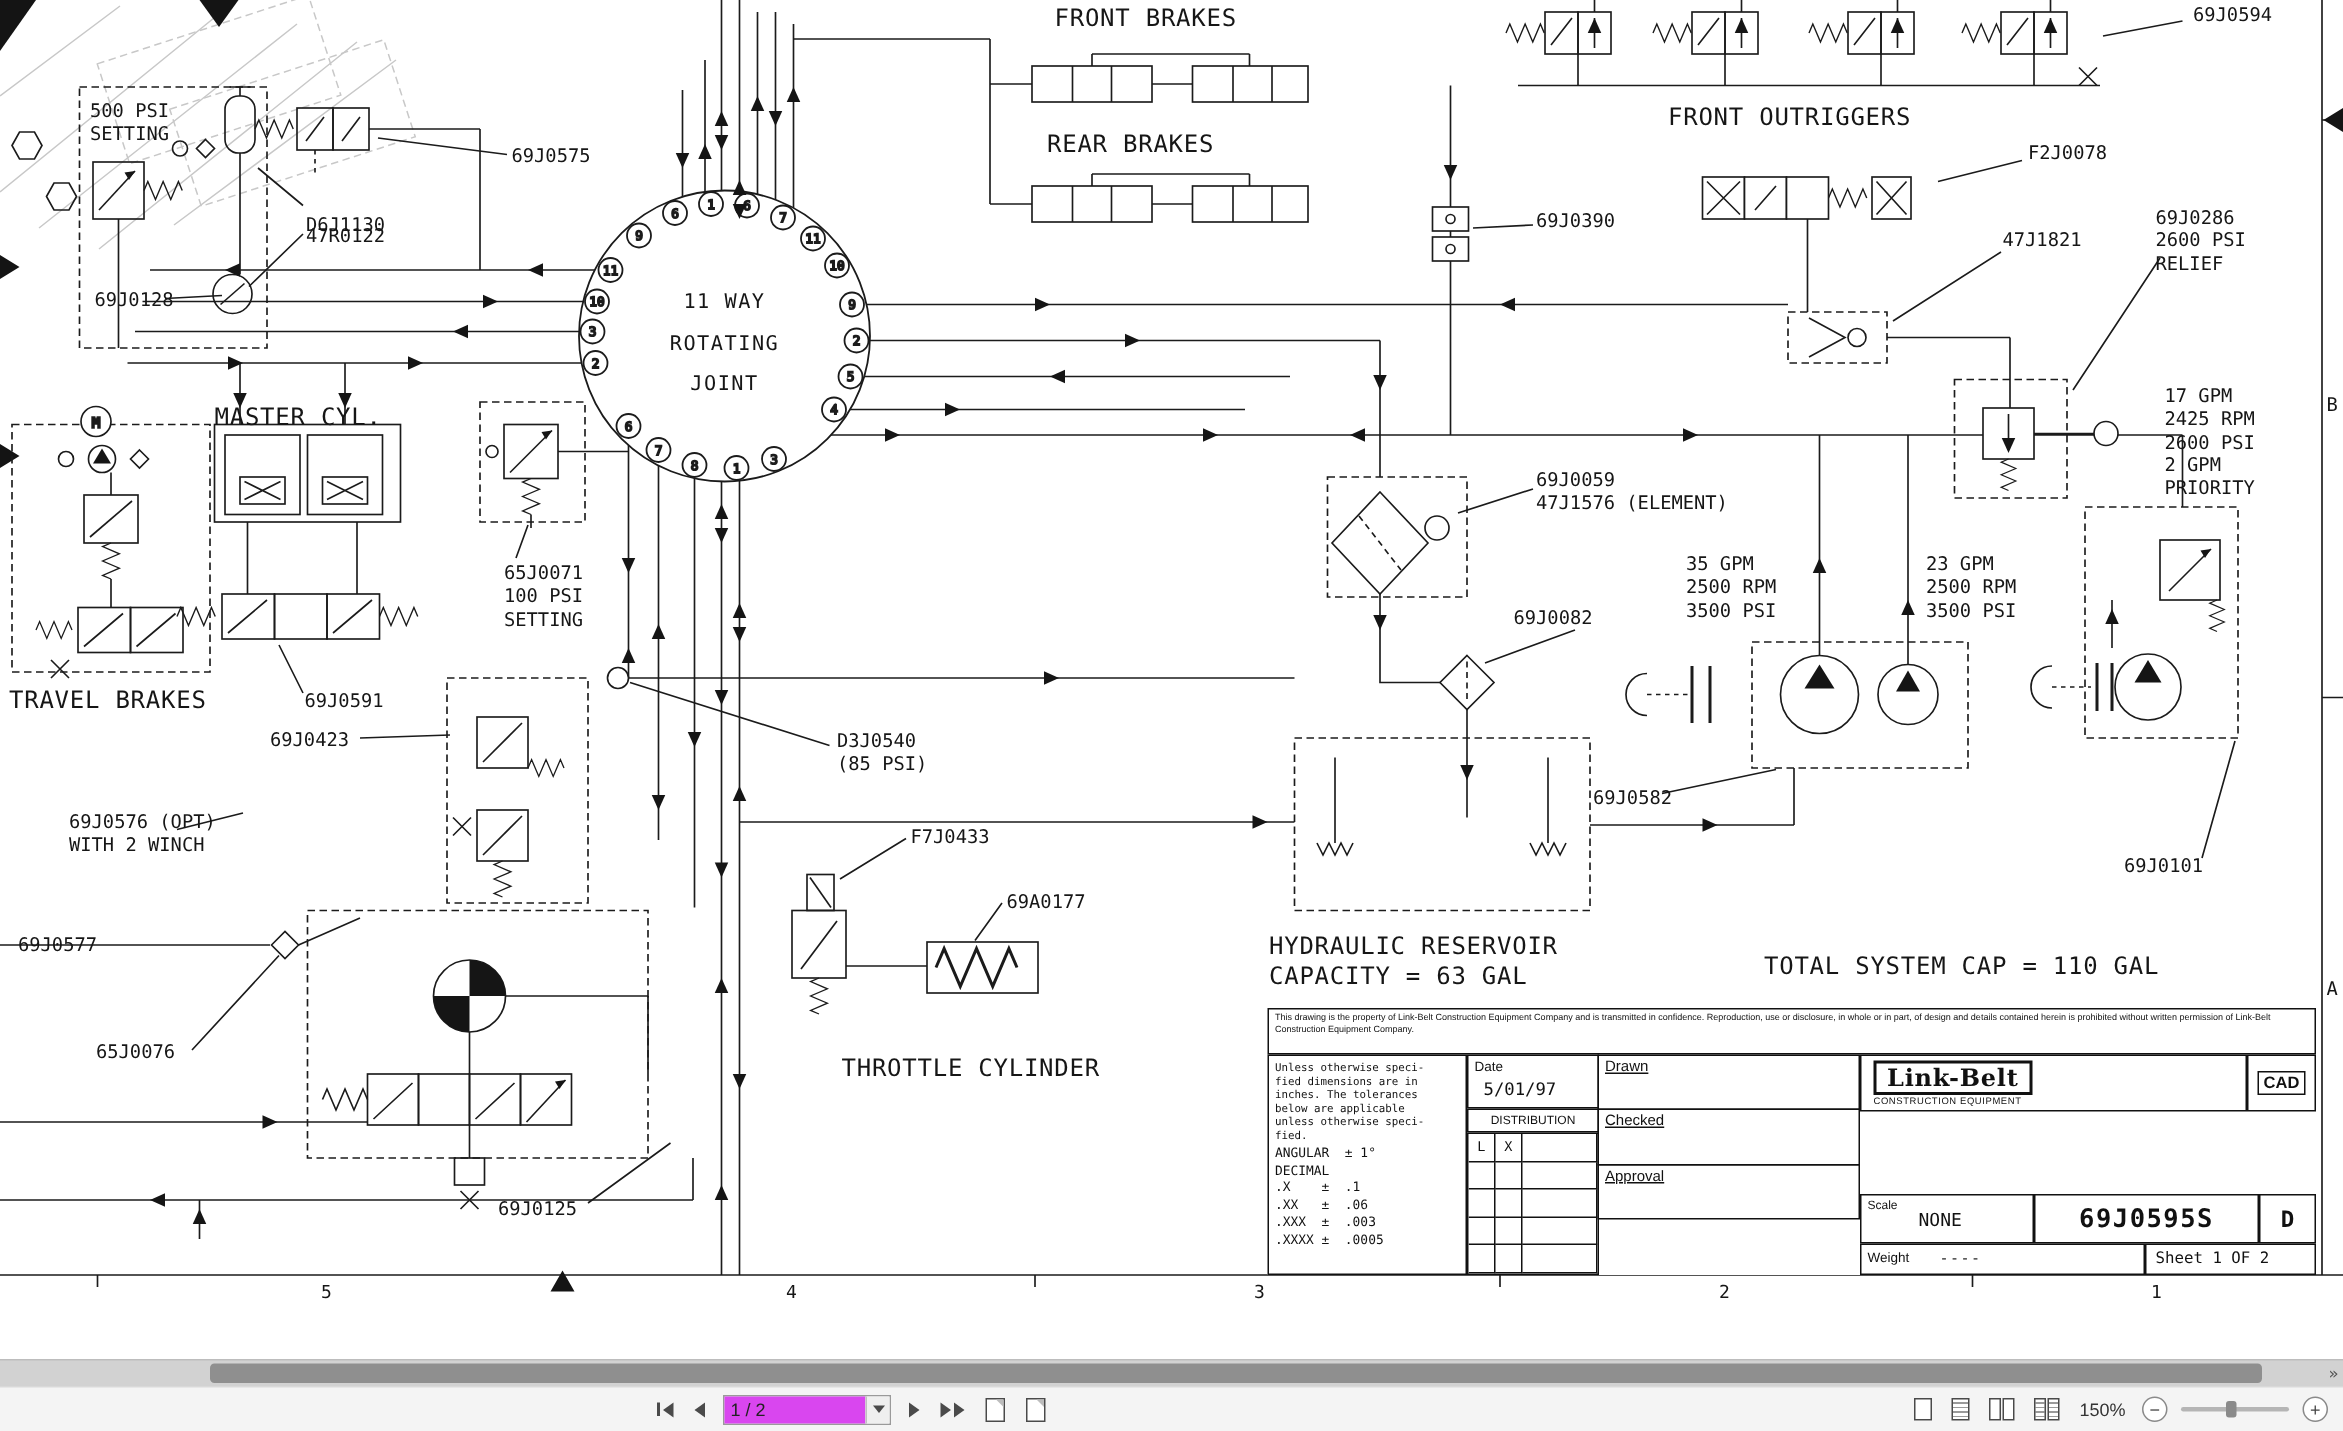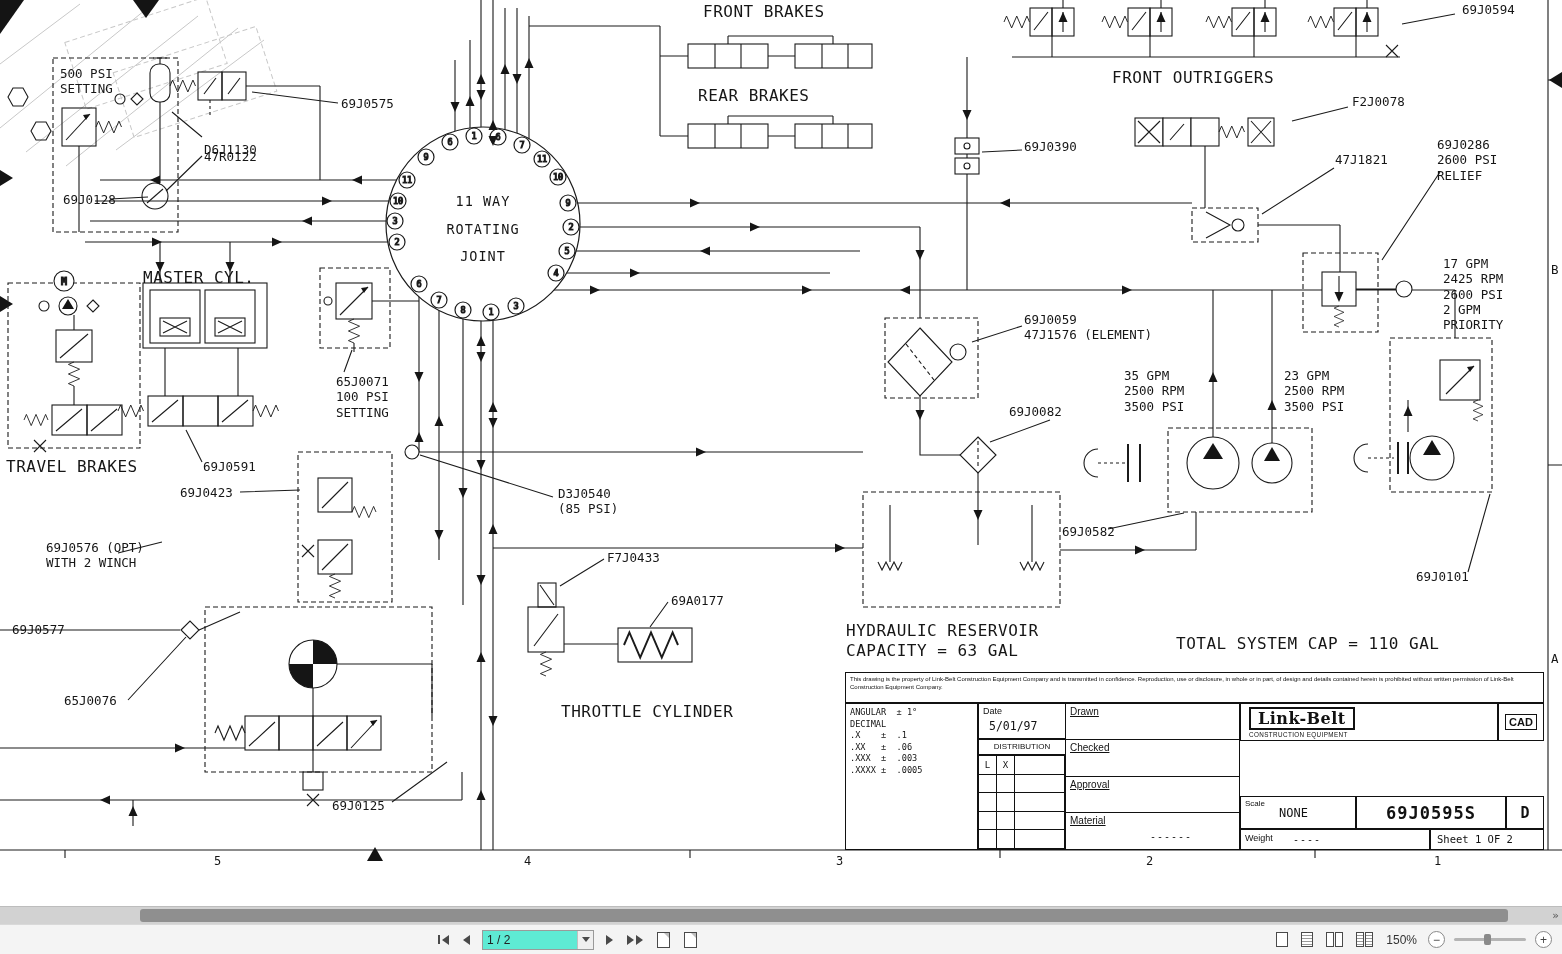--- a/index.html
+++ b/index.html
@@ -51,21 +51,21 @@
   .hscroll{position:absolute;left:0;bottom:29px;width:100%;height:18px;background:#d2d2d2;border-top:1px solid #bdbdbd;}
   .hthumb{position:absolute;left:140px;top:2px;width:1368px;height:13px;background:#8f8f8f;border-radius:3px;}
   .hscroll-end{position:absolute;right:3px;top:1px;height:15px;display:flex;align-items:center;font:11px "DejaVu Sans",sans-serif;color:#555;}
   .statusbar{position:absolute;bottom:0;left:0;width:100%;height:29px;background:#f4f4f4;border-top:1px solid #d9d9d9;}
   .sb-nav{position:absolute;left:436px;top:0;height:100%;display:flex;align-items:center;gap:10px;}
   .sb-btn{display:inline-flex;align-items:center;gap:2px;cursor:pointer;padding:2px;}
   .tri-l{width:0;height:0;border-top:5px solid transparent;border-bottom:5px solid transparent;border-right:7px solid #4a4a4a;}
   .tri-r{width:0;height:0;border-top:5px solid transparent;border-bottom:5px solid transparent;border-left:7px solid #4a4a4a;}
   .vbar{width:2px;height:9px;background:#4a4a4a;}
   .pagebox{display:inline-flex;border:1px solid #9a9a9a;background:#fff;height:18px;align-items:stretch;}
-  .pageinput{width:86px;border:none;outline:none;font:12px "Liberation Sans",sans-serif;padding:0 4px;background:#5eead4;color:#222;}
+  .pageinput{width:86px;border:none;outline:none;font:12px "Liberation Sans",sans-serif;padding:0 4px;background:#d946ef;color:#222;}
   .pb-drop{width:15px;display:flex;align-items:center;justify-content:center;border-left:1px solid #c0c0c0;background:#efefef;cursor:pointer;}
   .tri-d{width:0;height:0;border-left:4px solid transparent;border-right:4px solid transparent;border-top:5px solid #4a4a4a;}
   .pg-icon{position:relative;width:11px;height:14px;border:1px solid #4a4a4a;background:#fff;display:inline-block;}
   .pg-fold{position:absolute;right:0;top:0;width:0;height:0;border-left:5px solid transparent;border-top:5px solid #bdbdbd;}
   .sb-right{position:absolute;right:10px;top:0;height:100%;display:flex;align-items:center;gap:9px;}
   .layout-ic{display:inline-flex;gap:1px;padding:2px;cursor:pointer;}
   .pgbox{width:10px;height:13px;border:1px solid #4a4a4a;background:#fff;}
   .pgbox.half{width:6px;}
   .pgbox.lines{background:repeating-linear-gradient(#fff 0 2px,#9a9a9a 2px 3px);}
   .zoom-label{font:12px "Liberation Sans",sans-serif;color:#333;margin:0 2px;}
@@ -497,20 +497,26 @@
 
     <div class="rnum" style="left:214px;top:854px;">5</div>
     <div class="rnum" style="left:524px;top:854px;">4</div>
     <div class="rnum" style="left:836px;top:854px;">3</div>
     <div class="rnum" style="left:1146px;top:854px;">2</div>
     <div class="rnum" style="left:1434px;top:854px;">1</div>
 
     <div class="tb">
       <div class="cell tb-legal">This drawing is the property of Link-Belt Construction Equipment Company and is transmitted in confidence. Reproduction, use or disclosure, in whole or in part, of design and details contained herein is prohibited without written permission of Link-Belt Construction Equipment Company.</div>
       <div class="cell tb-tol">
+        <div class="tol-intro">Unless otherwise speci-
+fied dimensions are in
+inches. The tolerances
+below are applicable
+unless otherwise speci-
+fied.</div>
         <div class="tol-line">ANGULAR  ± 1°</div>
         <div class="tol-line">DECIMAL</div>
         <div class="tol-line">.X    ±  .1</div>
         <div class="tol-line">.XX   ±  .06</div>
         <div class="tol-line">.XXX  ±  .003</div>
         <div class="tol-line">.XXXX ±  .0005</div>
       </div>
       <div class="cell tb-date">
         <span class="fld">Date</span>
         <span class="val">5/01/97</span>
@@ -535,24 +541,20 @@
       </div>
       <div class="cell tb-drawn">
           <span class="rowlbl">Drawn</span>
         </div>
       <div class="cell tb-checked">
           <span class="rowlbl">Checked</span>
         </div>
       <div class="cell tb-approval">
           <span class="rowlbl">Approval</span>
         </div>
-      <div class="cell tb-material">
-        <span class="rowlbl">Material</span>
-        <span class="mat-val">------</span>
-      </div>
       <div class="cell tb-brand">
         <span class="brand-box">Link-Belt</span>
         <span class="brand-sub">CONSTRUCTION EQUIPMENT</span>
       </div>
       <div class="cell tb-cad">
           <span class="cad-box">CAD</span>
         </div>
       <div class="cell tb-scale">
         <span class="scale-lbl">Scale</span>
         <span class="scale-val">NONE</span>

